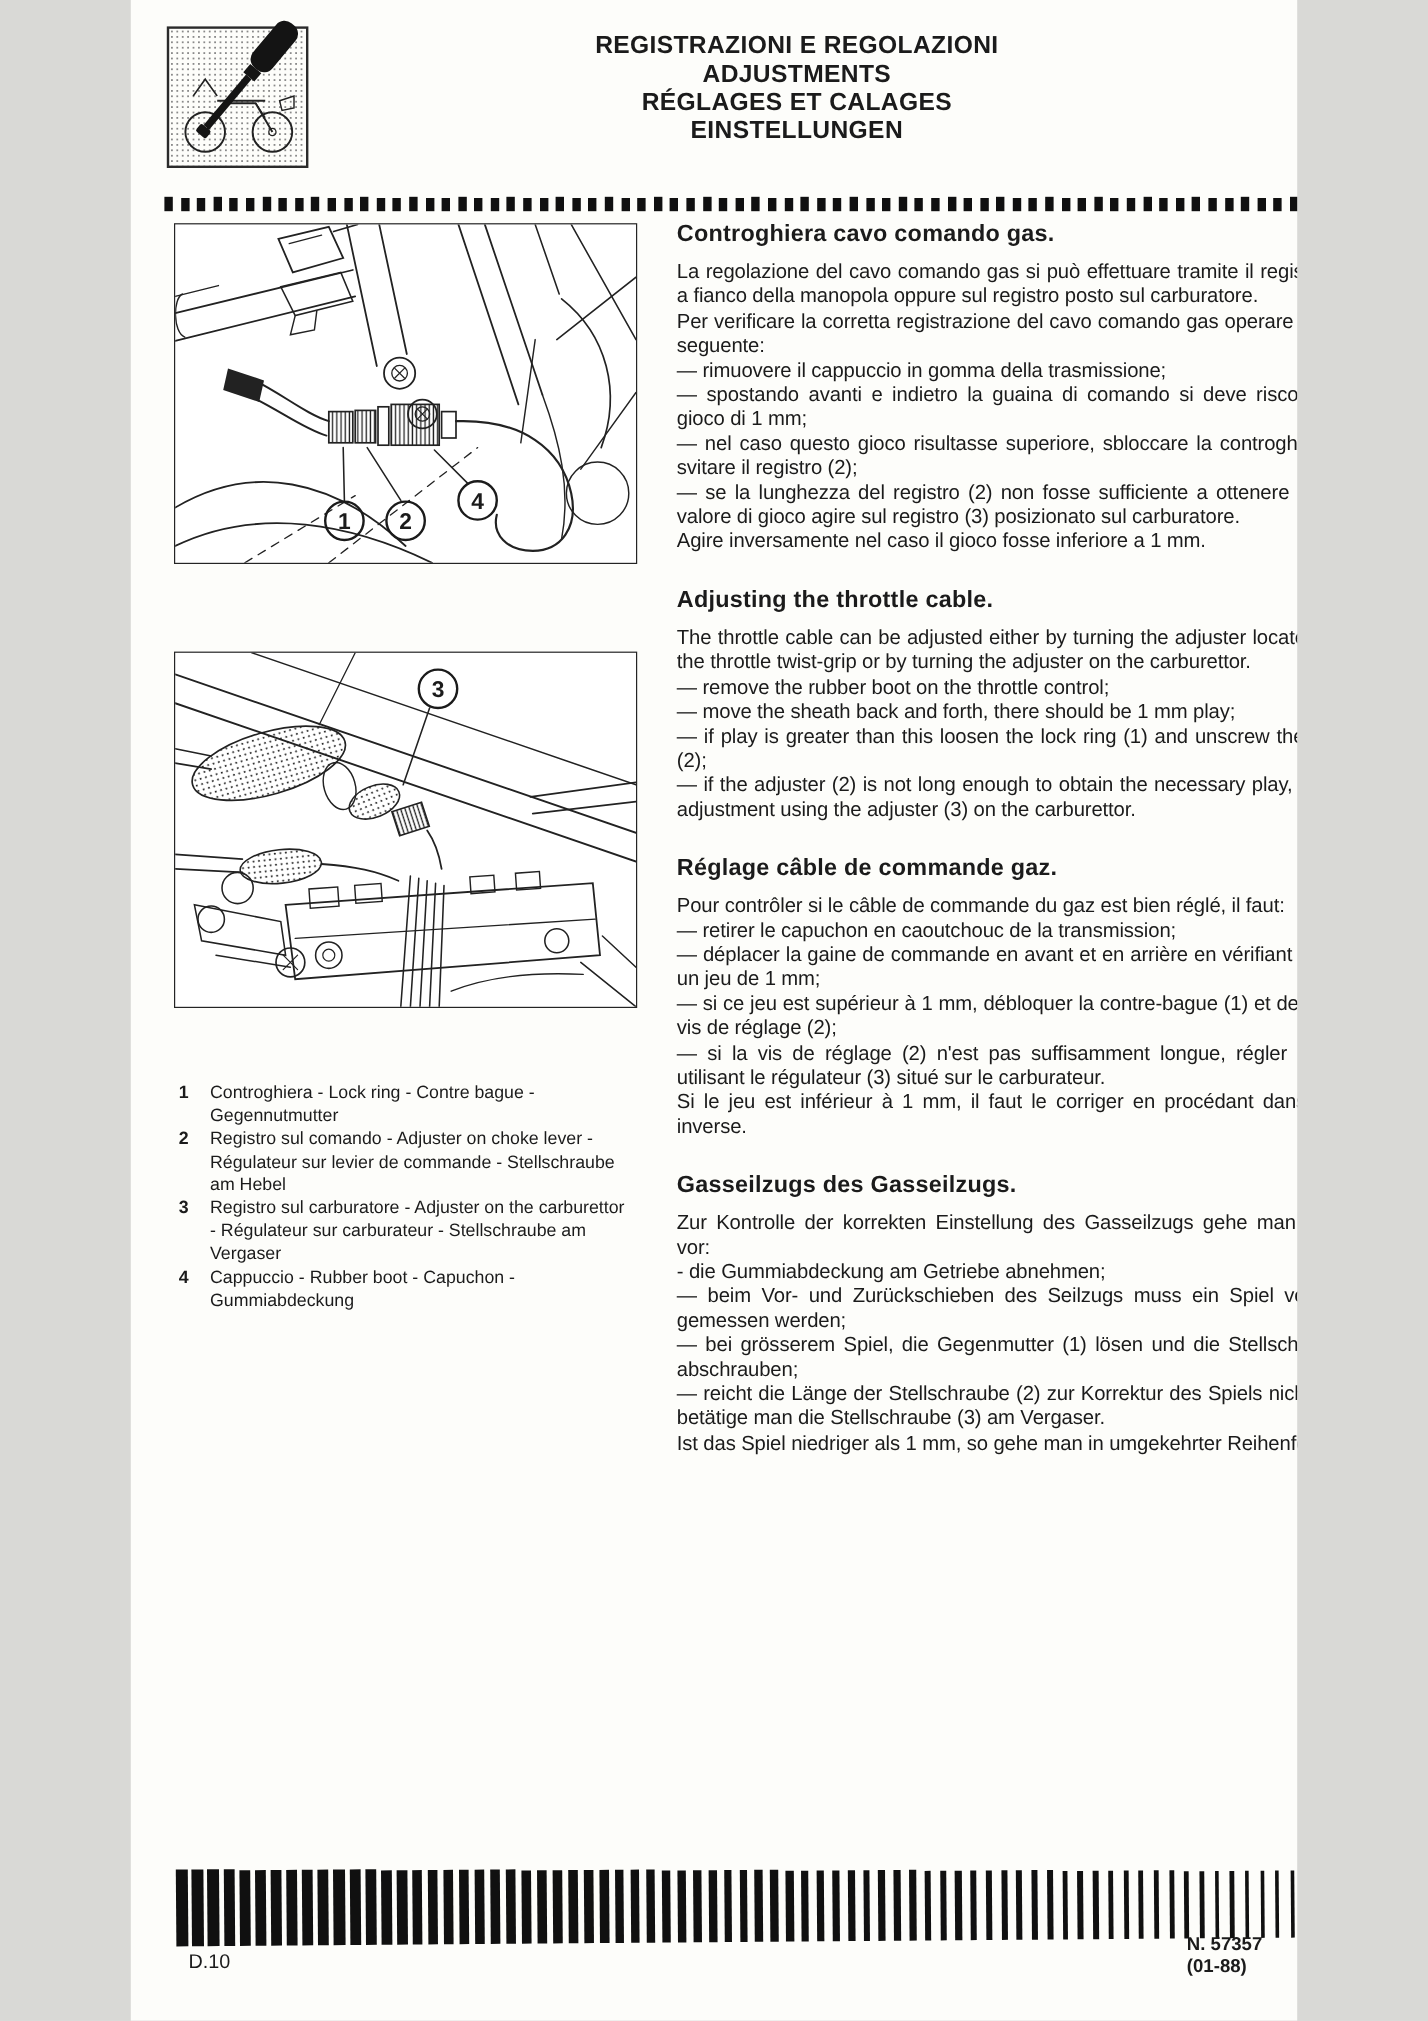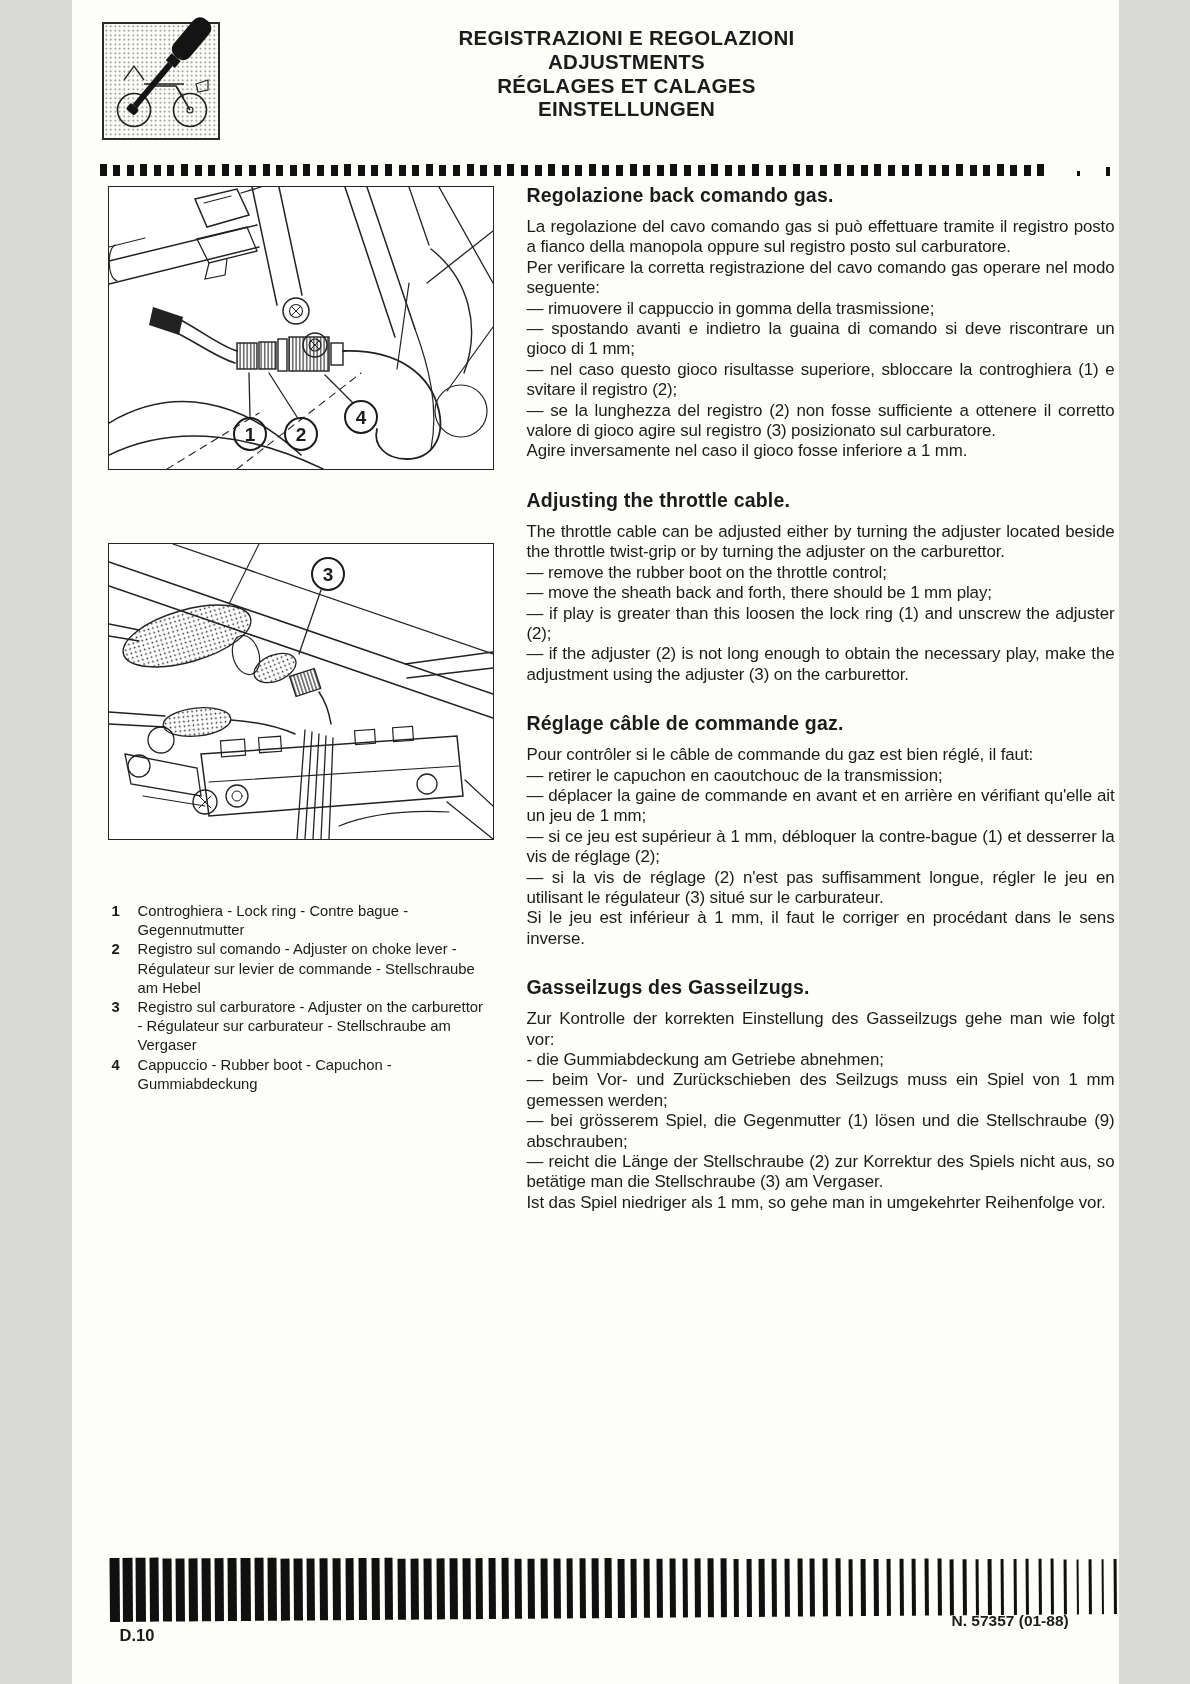--- a/index.html
+++ b/index.html
@@ -1,17 +1,17 @@
 <!DOCTYPE html>
 <html><head>
 <meta charset="utf-8">
 <style>
   html,body { margin:0; padding:0; background:#d9d9d6; }
   .page {
-    position:relative; width:1047px; height:1684px; margin:0 auto;
+    position:relative; width:972px; height:1684px; margin:0 auto;
     background:#fdfdfa; color:#1b1b1b; overflow:hidden;
     font-family:"Liberation Sans", sans-serif;
   }
   
   .icon-box {
     position:absolute; left:30px; top:22px; width:114px; height:114px;
     border:2px solid #2b2b2b;
     background:radial-gradient(circle, #8a8a8a 0.75px, transparent 1.1px) 0 0/4.5px 4.5px;
     overflow:visible;
   }
@@ -36,21 +36,21 @@
   .legend { position:absolute; left:40px; top:902px; width:380px; }
   .lrow { display:flex; font-size:14.8px; line-height:19.2px; }
   .lnum { width:26px; font-weight:bold; flex:none; }
   .ltxt { flex:1; }
   
   .rightcol { position:absolute; left:455px; top:184px; width:588px; }
   .rightcol h3 { font-size:19.5px; margin:27px 0 10px 0; letter-spacing:0.2px; }
   .rightcol section:first-child h3 { margin-top:0; }
   .rightcol p { margin:0; font-size:16.9px; line-height:20.4px; text-align:justify; letter-spacing:-0.1px; }
   
-  .footer-left  { position:absolute; left:48px;  top:1626px; font-weight:bold; font-size:16.5px; }
+  .footer-left  { position:absolute; left:48px;  top:1626px; font-weight:normal; font-size:16.5px; }
   .footer-right { position:absolute; left:880px; top:1612px; font-weight:bold; font-size:15.5px; }
   svg text { font-family:"Liberation Sans", sans-serif; }
 </style>
 </head>
 <body>
 
 <div class="page">
 
   <div class="icon-box">
     <svg width="126" height="136" viewBox="0 0 126 136">
@@ -294,21 +294,21 @@
       <span class="ltxt">Registro sul carburatore - Adjuster on the carburettor - Régulateur sur carburateur - Stellschraube am Vergaser</span>
     </div>
       <div class="lrow">
       <b class="lnum">4</b>
       <span class="ltxt">Cappuccio - Rubber boot - Capuchon - Gummiabdeckung</span>
     </div>
     </div>
 
   <main class="rightcol">
     <section>
-      <h3>Regolazione back comando gas.</h3>
+      <h3>Controghiera cavo comando gas.</h3>
       <div>
           <p>La regolazione del cavo comando gas si può effettuare tramite il registro posto a fianco della manopola oppure sul registro posto sul carburatore.</p>
           <p>Per verificare la corretta registrazione del cavo comando gas operare nel modo seguente:</p>
           <p>— rimuovere il cappuccio in gomma della trasmissione;</p>
           <p>— spostando avanti e indietro la guaina di comando si deve riscontrare un gioco di 1 mm;</p>
           <p>— nel caso questo gioco risultasse superiore, sbloccare la controghiera (1) e svitare il registro (2);</p>
           <p>— se la lunghezza del registro (2) non fosse sufficiente a ottenere il corretto valore di gioco agire sul registro (3) posizionato sul carburatore.</p>
           <p>Agire inversamente nel caso il gioco fosse inferiore a 1 mm.</p>
         </div>
     </section>

